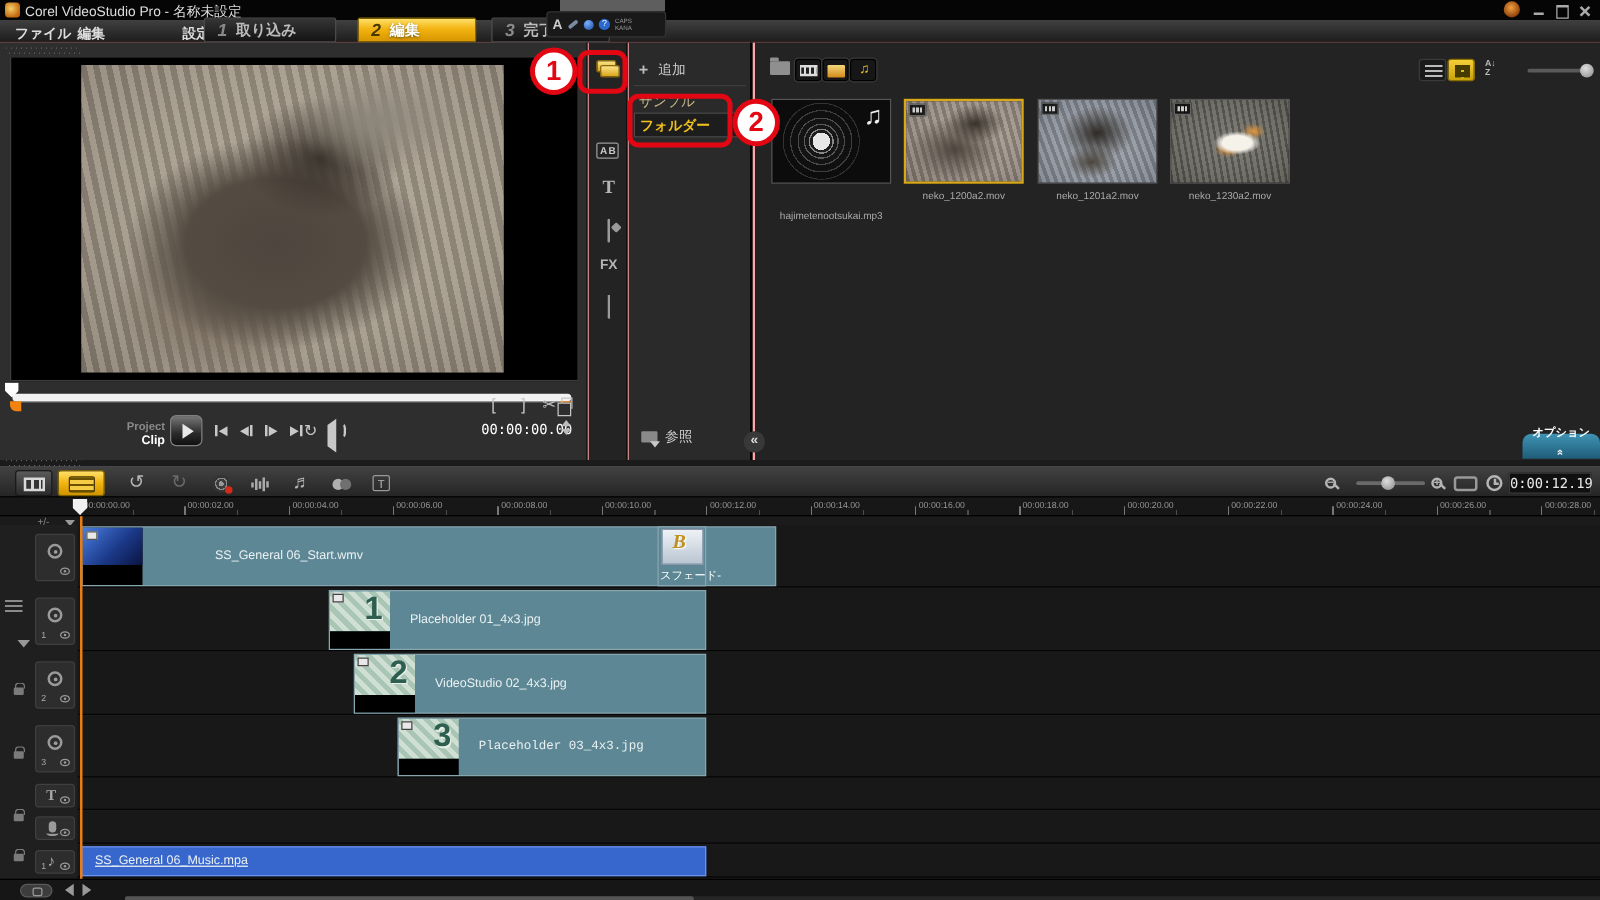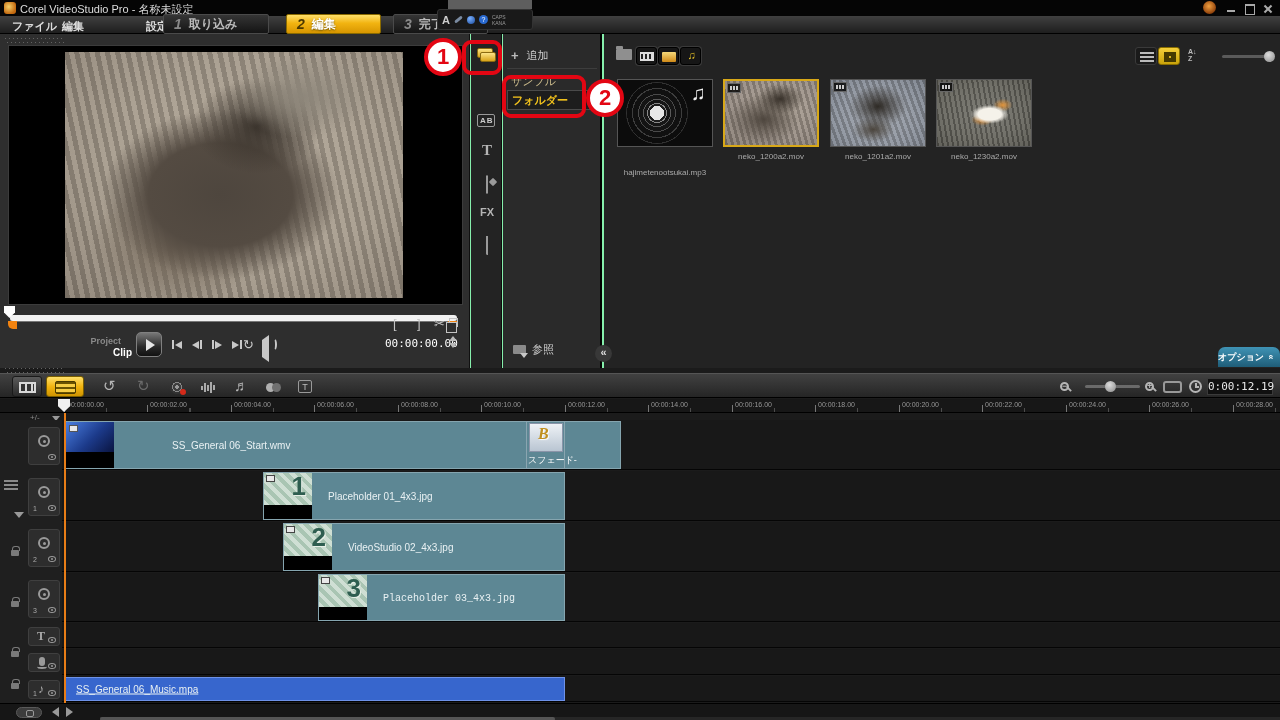--- a/index.html
+++ b/index.html
@@ -1,18 +1,18 @@
 <!DOCTYPE html>
 <html><head>
 <meta charset="utf-8">
 <style>
   * { margin:0; padding:0; box-sizing:border-box; }
   html,body { background:#000; }
   body { font-family:"Liberation Sans", sans-serif; }
-  #app { position:relative; width:1280px; height:720px; background:#86efac; overflow:hidden; }
+  #app { position:relative; width:1280px; height:720px; background:#fca5a5; overflow:hidden; }
 
   
   .titlebar { position:absolute; left:0; top:0; width:1280px; height:16px; background:#050505; color:#ddd; }
   .titlebar .title { position:absolute; left:20px; top:2px; font-size:11px; }
   .app-icon { position:absolute; left:4px; top:2px; width:12px; height:12px; border-radius:3px;
     background:radial-gradient(circle at 40% 40%, #f5d06a, #c46a10 70%); }
   .win-logo { position:absolute; left:1203px; top:1px; width:13px; height:13px; border-radius:50%;
     background:radial-gradient(circle at 45% 40%, #f0a040, #8a3c08 75%); }
   .win-btn { position:absolute; top:3px; width:14px; height:11px; }
   .wb-min::after { content:""; position:absolute; left:3px; bottom:2px; width:8px; height:2px; background:#aaa; }
@@ -61,21 +61,21 @@
   .scrub-track { position:absolute; left:10px; top:281px; width:447px; height:6px; background:#f2f2f2; border-radius:3px; box-shadow:0 1px 0 #777; }
   .scrub-head { position:absolute; left:4px; top:272px; width:11px; height:12px; background:#fff;
     clip-path:polygon(0 0,100% 0,100% 55%,50% 100%,0 55%); }
   .trim-handle { position:absolute; top:287px; width:9px; height:8px; background:#f28310; }
   .th-l { left:8px; border-radius:0 0 0 5px; } .th-r { left:448px; border-radius:0 0 5px 0; }
 
   .trim-btn { position:absolute; top:282px; color:#c4c4c4; font-size:13px; }
   .copy-ico { position:absolute; left:449px; top:284px; width:9px; height:9px; border:1.5px solid #c4c4c4; }
   .copy-ico::after { content:""; position:absolute; left:-4px; top:3px; width:9px; height:9px; border:1.5px solid #c4c4c4; background:#2e2e2e; }
 
-  .lbl-project { position:absolute; left:69px; top:302px; width:52px; text-align:right; font-size:9px; font-weight:bold; color:#8a8a8a; }
+  .lbl-project { position:absolute; left:80px; top:302px; width:52px; text-align:right; font-size:9px; font-weight:bold; color:#8a8a8a; }
   .lbl-clip { position:absolute; left:80px; top:313px; width:52px; text-align:right; font-size:10px; font-weight:bold; color:#fff; }
   .play-btn { position:absolute; left:136px; top:298px; width:26px; height:25px; border-radius:5px;
     background:linear-gradient(#777,#2a2a2a 60%,#111); border:1px solid #808080; }
   .play-btn::after { content:""; position:absolute; left:9px; top:6px; width:0; height:0;
     border-left:9px solid #e8e8e8; border-top:6px solid transparent; border-bottom:6px solid transparent; }
   .tbtn { position:absolute; top:306px; display:flex; align-items:center; gap:1px; }
   .tri-r { width:0; height:0; border-left:7px solid #c8c8c8; border-top:4px solid transparent; border-bottom:4px solid transparent; }
   .tri-l { width:0; height:0; border-right:7px solid #c8c8c8; border-top:4px solid transparent; border-bottom:4px solid transparent; }
   .vbar { width:2px; height:9px; background:#c8c8c8; }
   .loop-ico { position:absolute; left:243px; top:303px; color:#c8c8c8; font-size:13px; }
@@ -163,21 +163,21 @@
   .cat-c { left:0; top:0; width:100%; height:100%;
       background:
       radial-gradient(ellipse 26px 13px at 56% 52%, #f5f2ea 0%, #f5f2ea 45%, rgba(245,242,234,0) 72%),
       radial-gradient(ellipse 12px 8px at 70% 38%, #e2953c 0%, rgba(226,149,60,0) 80%),
       radial-gradient(ellipse 14px 8px at 48% 60%, #d98a34 0%, rgba(217,138,52,0) 78%),
       repeating-linear-gradient(80deg, rgba(15,15,15,.25) 0 2px, rgba(160,160,155,.18) 2px 5px),
       radial-gradient(ellipse at 50% 50%, #77766f 0%, #68675f 60%, #55544d 100%); }
   .thumb-name { position:absolute; top:118px; width:96px; text-align:center; color:#aaa; font-size:8px; white-space:nowrap; }
   .options-btn { position:absolute; left:614px; top:313px; width:62px; height:20px; border-radius:7px 7px 0 0;
     background:linear-gradient(#3f93b5,#1f5d78); color:#fff; font-size:9px; font-weight:bold;
-    display:flex; align-items:center; justify-content:flex-start; gap:4px; }
+    display:flex; align-items:center; justify-content:flex-end; gap:4px;flex-direction:column; }
   .chev-up { display:inline-block; transform:rotate(90deg); font-weight:bold; }
 
   
   .timeline { position:absolute; left:0; top:368px; width:1280px; height:352px; background:#1b1b1b; }
   .tl-toolbar { position:absolute; left:0; top:5px; width:1280px; height:25px;
     background:linear-gradient(#414141,#252525); border-top:1px solid #555; border-bottom:1px solid #000; }
   .tlb { position:absolute; top:2px; height:21px; border-radius:3px; }
   .btn-dark { background:linear-gradient(#5a5a5a,#2a2a2a); border:1px solid #1a1a1a; }
   .btn-yellow { background:linear-gradient(#ffe06a,#f2b411 50%,#cf9400); border:1px solid #7a5e00; }
   .sb-glyph { position:absolute; left:6px; top:5px; width:17px; height:11px; background:#d8d8d8; }

